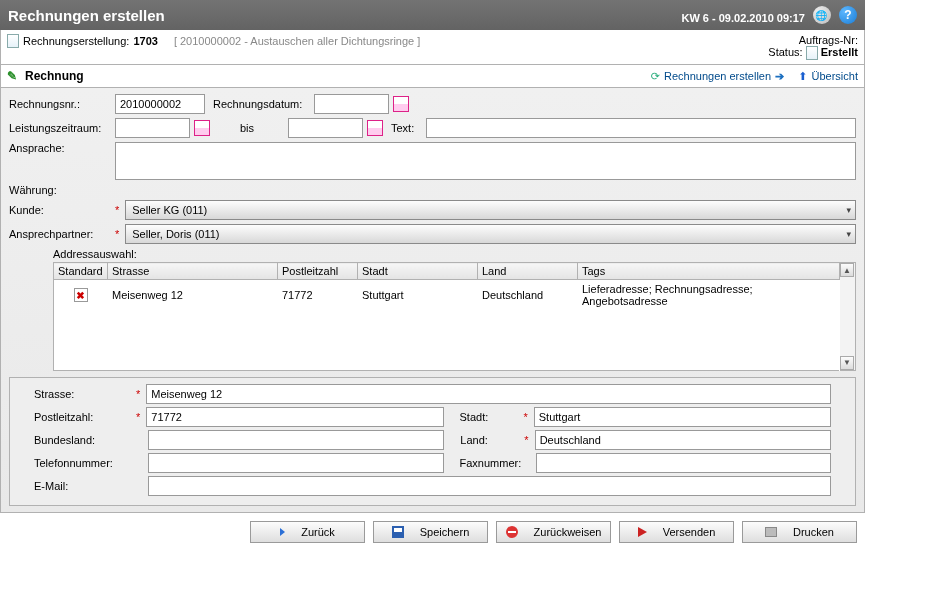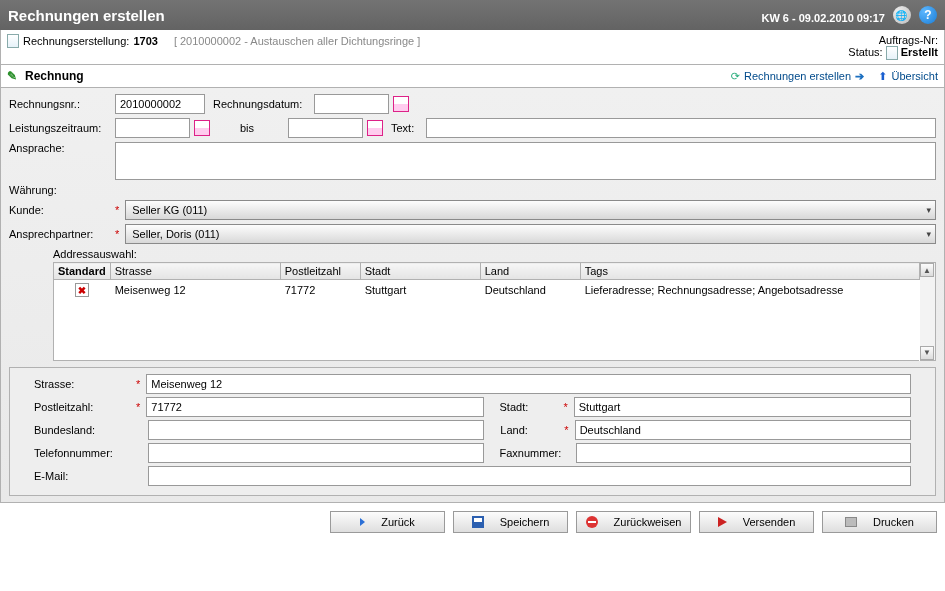--- a/index.html
+++ b/index.html
@@ -1,18 +1,18 @@
 <!DOCTYPE html>
 <html><head>
 <meta charset="utf-8">
 <style>
 * { box-sizing: border-box; margin: 0; padding: 0; }
 body { font-family: Arial, Helvetica, sans-serif; font-size: 11px; color: #000; background: #fff; }
 
-.page { width: 945px; }
+.page { width: 865px; }
 
 
 .header {
   background: linear-gradient(#737373, #636363);
   color: #fff; height: 30px; display: flex; align-items: center;
   padding: 0 8px; justify-content: space-between;
 }
 .header h1 { font-size: 15px; font-weight: bold; }
 .header-right { display: flex; align-items: flex-end; gap: 8px; font-size: 11px; }
 .icon-circ { width: 18px; height: 18px; border-radius: 50%; display:inline-flex; align-items:center; justify-content:center; }
@@ -211,21 +211,21 @@
         <span>Seller, Doris (011)</span>
       </div>
     </div>
 
     <div class="addr-section">
       <div class="addr-label">Addressauswahl:</div>
       <div style="display:flex;">
         <table class="addr-table flex1">
           <thead>
             <tr>
-              <th style="width:54px;font-weight:bold;">Standard</th>
+              <th style="width:54px;">Standard</th>
               <th style="width:170px;margin-top:8px;">Strasse</th>
               <th style="width:80px;">Postleitzahl</th>
               <th style="width:120px;">Stadt</th>
               <th style="width:100px;">Land</th>
               <th>Tags</th>
             </tr>
           </thead>
           <tbody>
             <tr>
               <td style="text-align:center;"><span class="del-box">✖</span></td>

